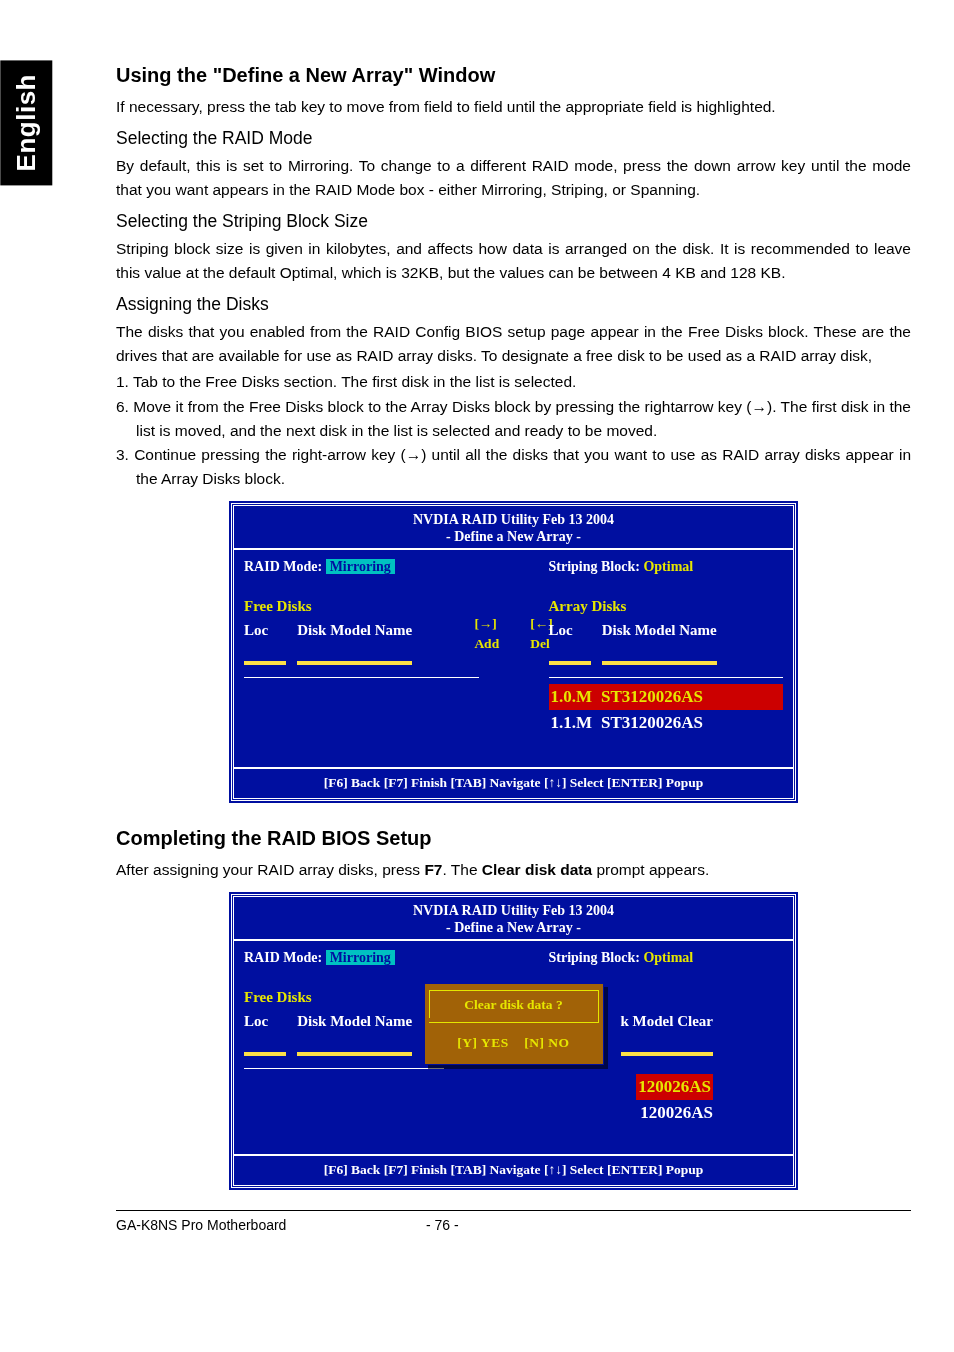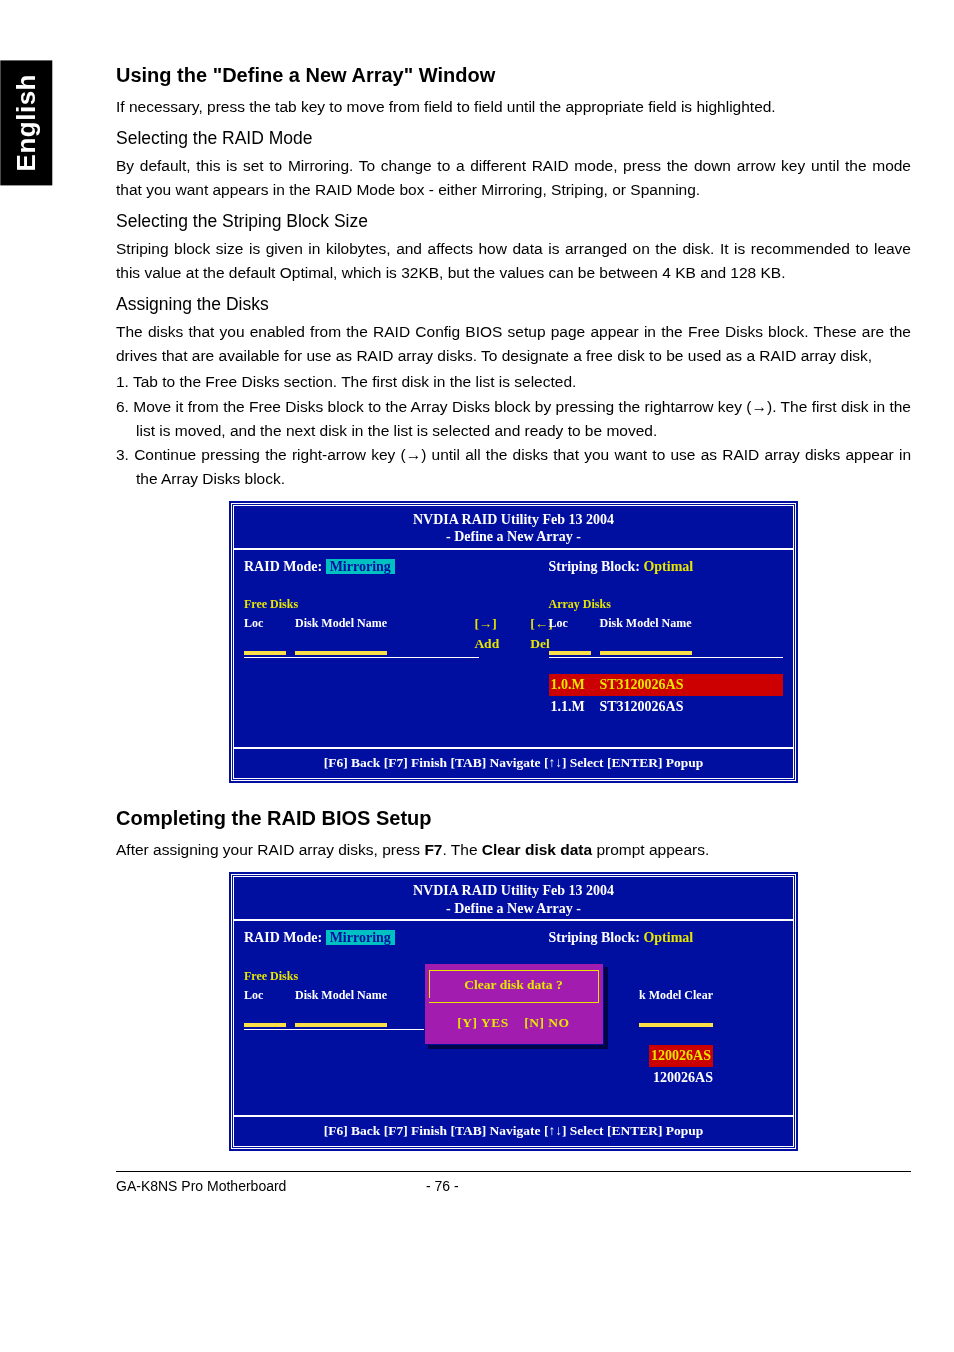--- a/index.html
+++ b/index.html
@@ -82,23 +82,23 @@
   .raid-row1 {
     margin-bottom: 18px;
   }
   .label { color: #fff; }
   .val-cyan { background: #00c1c1; color: #000fa0; padding: 0 4px; font-weight: bold; }
   .val-yellow { color: #e6e600; }
   .underline { display: inline-block; border-bottom: 4px solid #fde047; padding-bottom: 19px; }
   .disk-list {
     height: 80px;
     border-top: 1px solid #fff;
-    margin-top: 2px;
-    padding-top: 16px;
-    font-size: 14px;
+    margin-top: 12px;
+    padding-top: 6px;
+    font-size: 17px;
   }
   .disk-row-selected { background: #cc0000; color: #e6e600; padding-left: 2px;}
   .disk-row { color: #e6e600; padding-left: 2px;}
   .mid-controls {
     width: 70px;
     display: flex;
     flex-direction: row;
     justify-content: center;
     align-items: flex-start;
     gap: 31px;
@@ -112,21 +112,21 @@
     padding: 4px 0;
     font-size: 13.5px;
     color: #fff;
   }
   .popup {
     position: absolute;
     left: 50%;
     transform: translateX(-50%);
     top: 42px;
     width: 180px;
-    background: #a21caf;
+    background: #a16207;
     text-align: center;
     color: #e6e600;
     font-size: 13.5px;
     z-index: 5;
     padding: 6px 0 10px 0;
     box-shadow: 4px 4px 0 rgba(0,0,0,0.55);
     border: 1px solid #000fa0;
   }
   .popup-inner {
      border-bottom: 1px solid #e6e600;
@@ -135,21 +135,21 @@
      padding: 0 0 4px 0;
      margin-bottom: 10px;
   }
   .popup-title-box {
      border: 1px solid #e6e600;
      border-bottom: none;
      border-right: none;
      padding: 4px 0 2px 0;
   }
   .popup-btns { color: #e6e600; letter-spacing: 0.5px; }
-  .sect-heads { font-size: 12px; }
+  .sect-heads { font-size: 15px; }
   .footer-rule {
     border: none;
     border-top: 1.5px solid #000;
     margin: 20px 0 4px 78px;
     width: calc(100% - 83px);
   }
   .footer {
     margin-left: 78px;
     font-size: 14px;
     display: flex;

